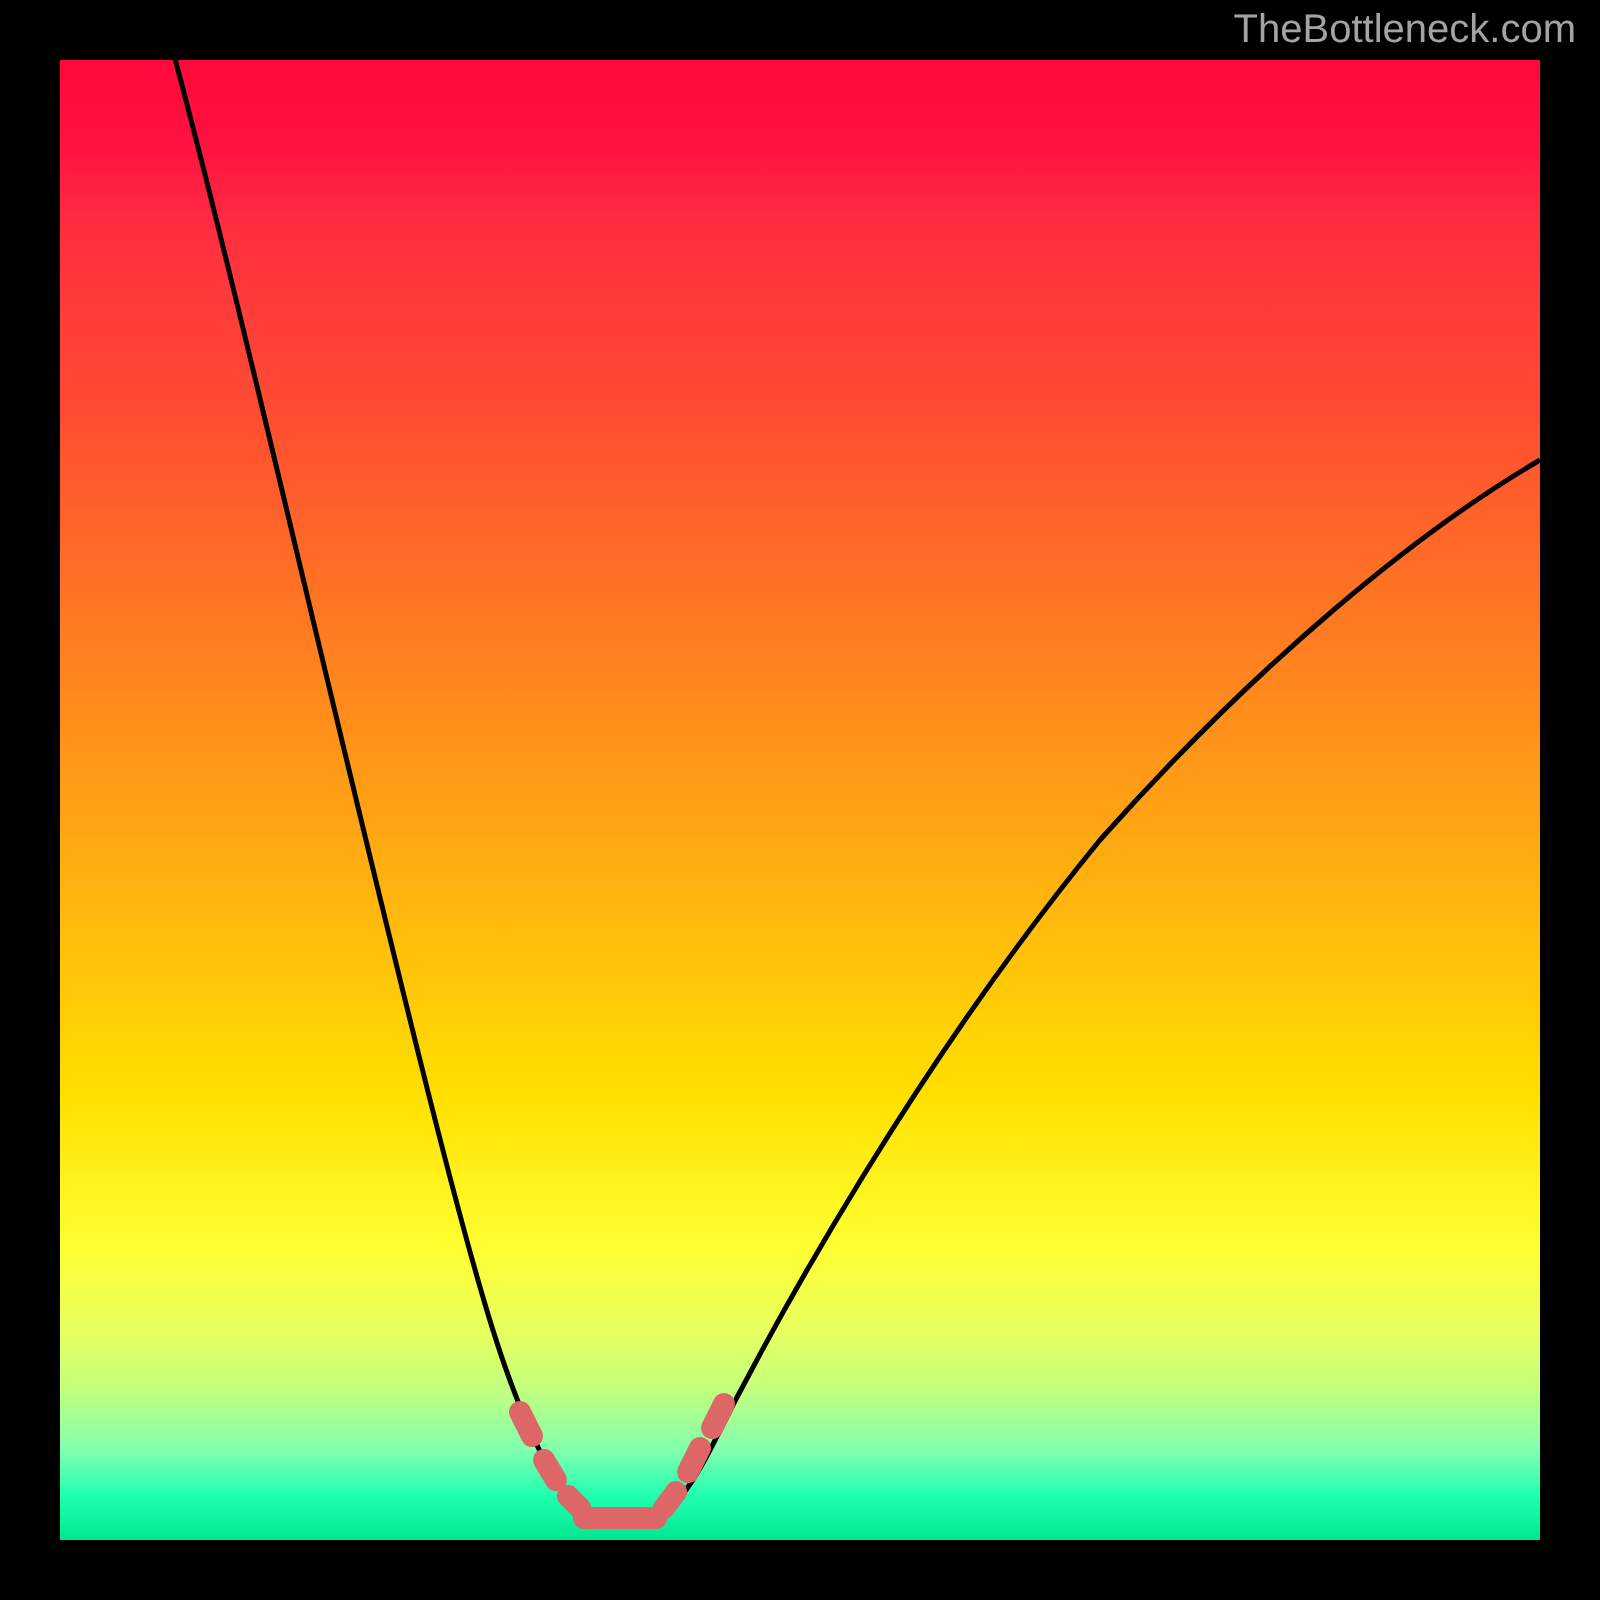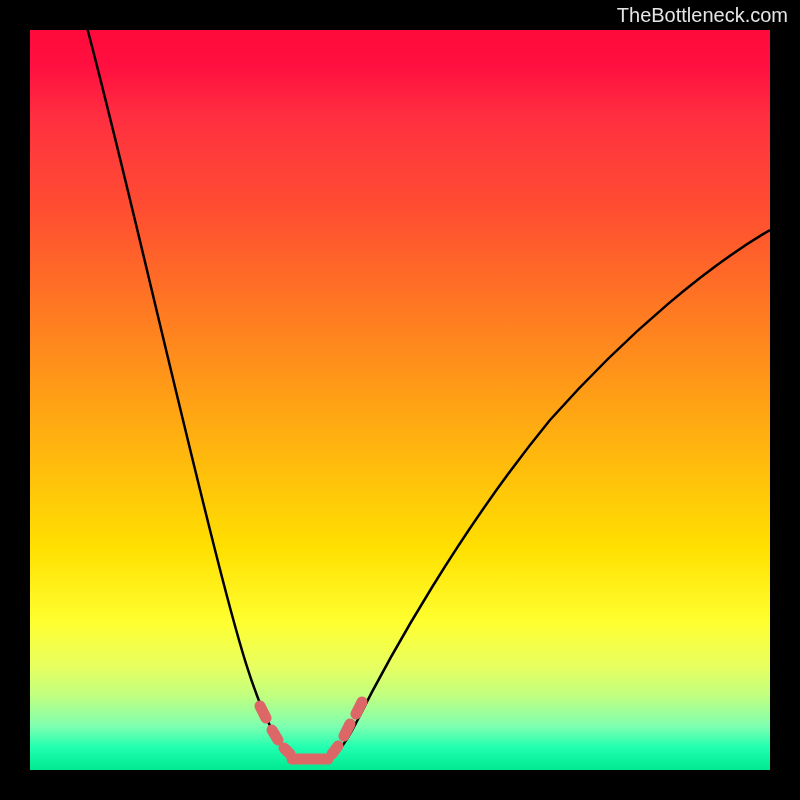--- a/index.html
+++ b/index.html
@@ -8,21 +8,21 @@
     width: 800px;
     height: 800px;
     background: #000;
     position: relative;
     font-family: Arial, sans-serif;
   }
   .watermark {
     position: absolute;
     top: 4px;
     right: 12px;
-    color: #e5e5e5;
+    color: #a3a3a3;
     font-size: 20px;
     z-index: 10;
   }
   .plot-area {
     position: absolute;
     left: 30px;
     top: 30px;
     width: 740px;
     height: 740px;
     overflow: hidden;

